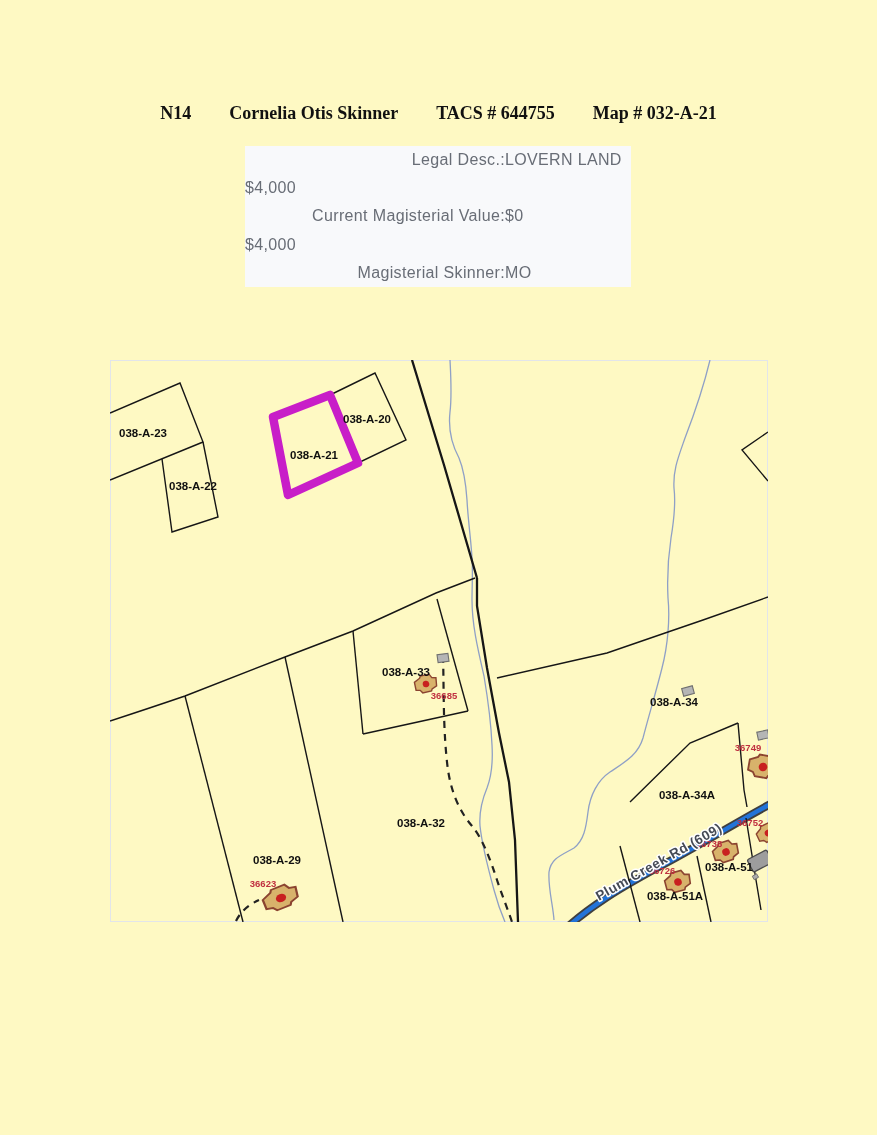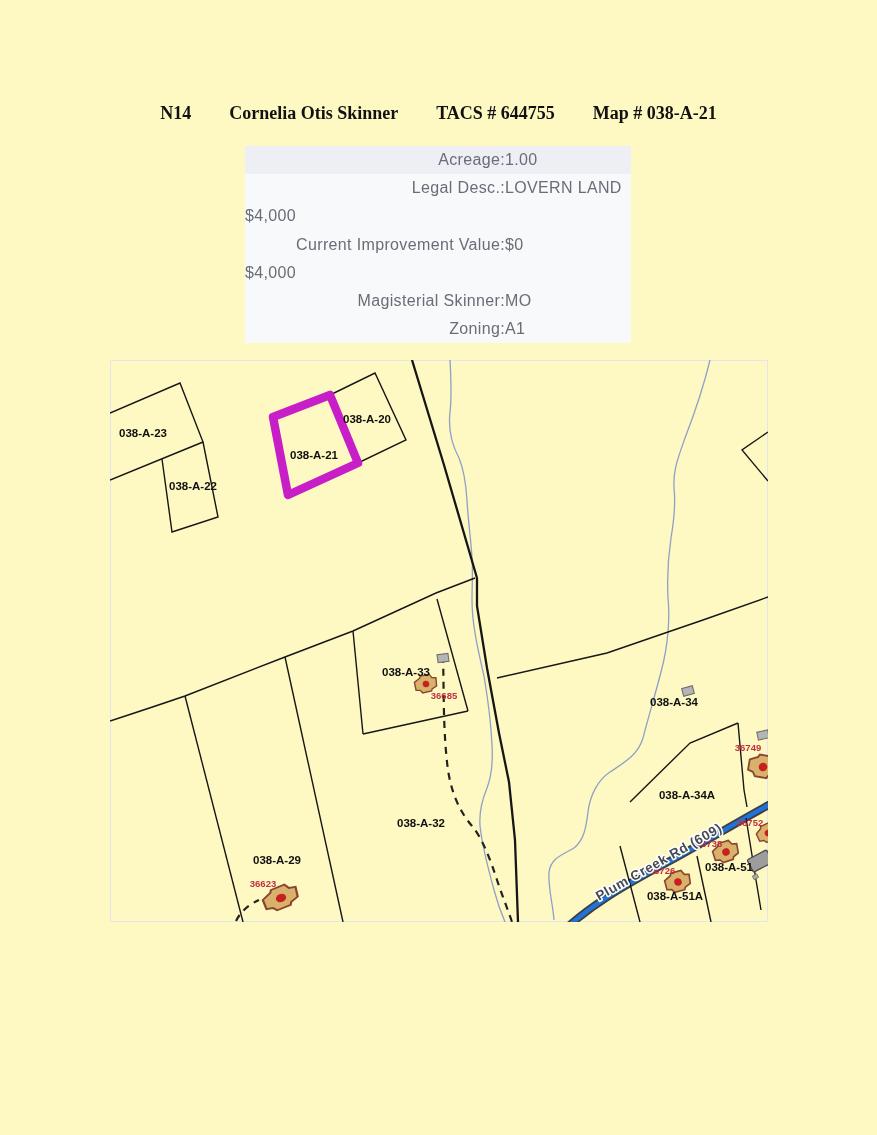--- a/index.html
+++ b/index.html
@@ -33,49 +33,41 @@
 </style>
 </head>
 <body>
 
 <div class="page">
 
   <div class="title-row">
     <span>N14</span>
     <span>Cornelia Otis Skinner</span>
     <span>TACS # 644755</span>
-    <span>Map # 038-A-21</span>
+    <span>Map # 032-A-21</span>
   </div>
 
   <div class="info-panel">
-    <div class="info-row first">
-      <span class="info-label">Acreage:</span>
-      <span class="info-value">1.00</span>
-    </div>
     <div class="info-row">
       <span class="info-label">Legal Desc.:</span>
       <span class="info-value">LOVERN LAND</span>
     </div>
     <div class="info-row">
       <span class="info-value">$4,000</span>
     </div>
     <div class="info-row">
-      <span class="info-label">Current Improvement Value:</span>
+      <span class="info-label">Current Magisterial Value:</span>
       <span class="info-value">$0</span>
     </div>
     <div class="info-row">
       <span class="info-value">$4,000</span>
     </div>
     <div class="info-row">
       <span class="info-label">Magisterial Skinner:</span>
       <span class="info-value">MO</span>
-    </div>
-    <div class="info-row">
-      <span class="info-label">Zoning:</span>
-      <span class="info-value">A1</span>
     </div>
   </div>
 
   <div class="map-wrap">
     <svg width="658" height="562" viewBox="110 360 658 562">
       <defs>
         <g id="house">
           <path d="M-11,-4 L-5,-7 L-4,-9 L5,-9 L7,-5 L11,-4 L10,4 L5,6 L4,8 L-5,8 L-7,5 L-11,4 Z" fill="#d8b26b" stroke="#8b4430" stroke-width="1.4"></path>
           <circle cx="0" cy="0" r="3.3" fill="#c82020"></circle>
         </g>

